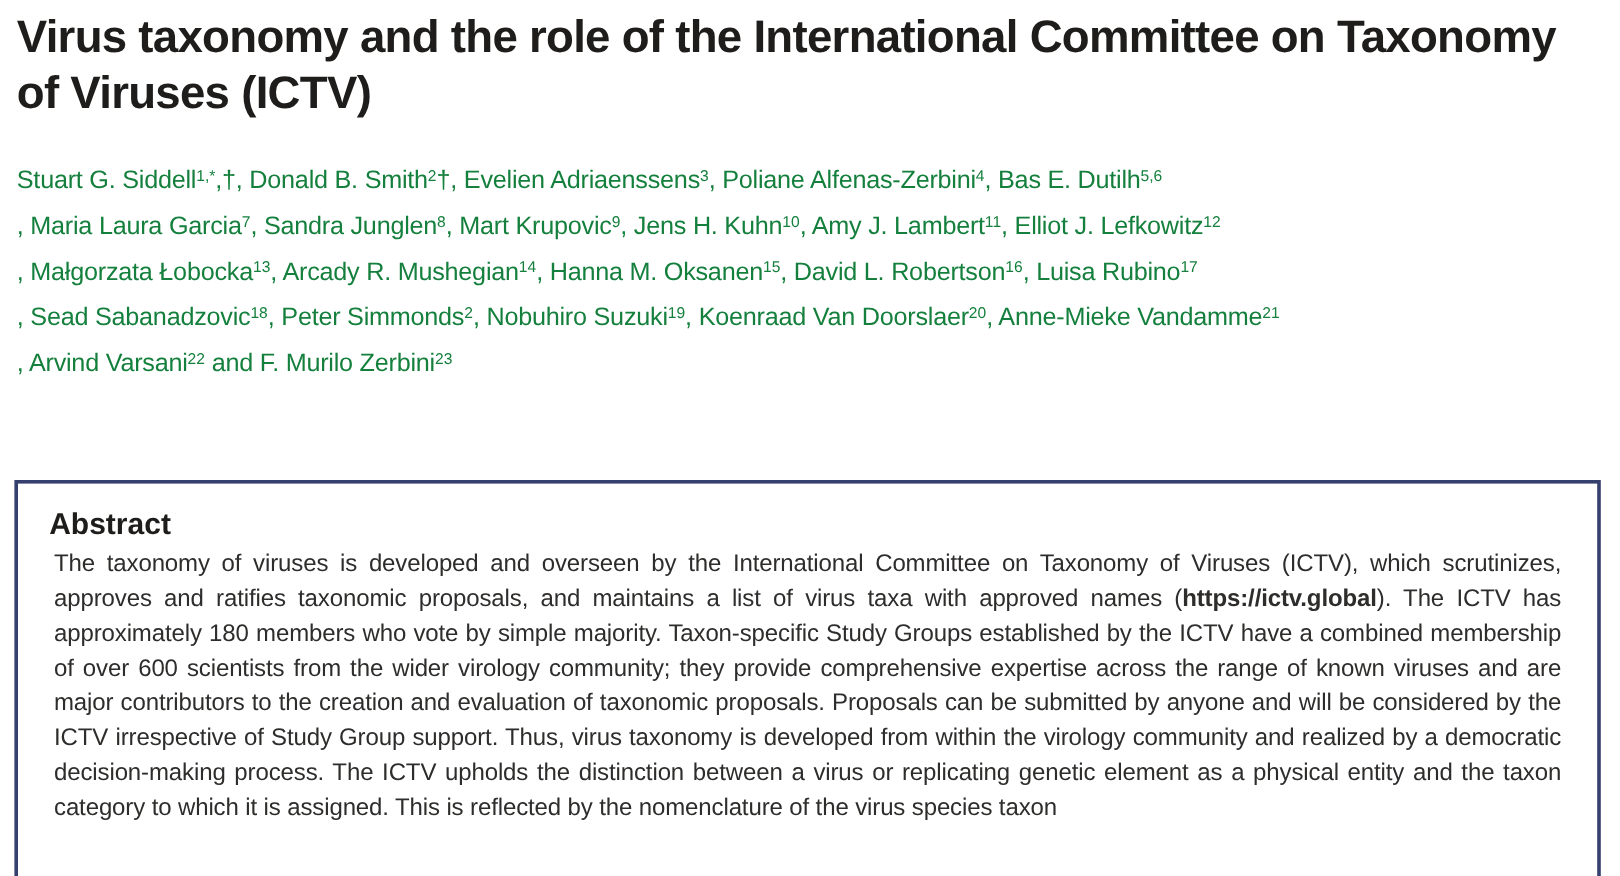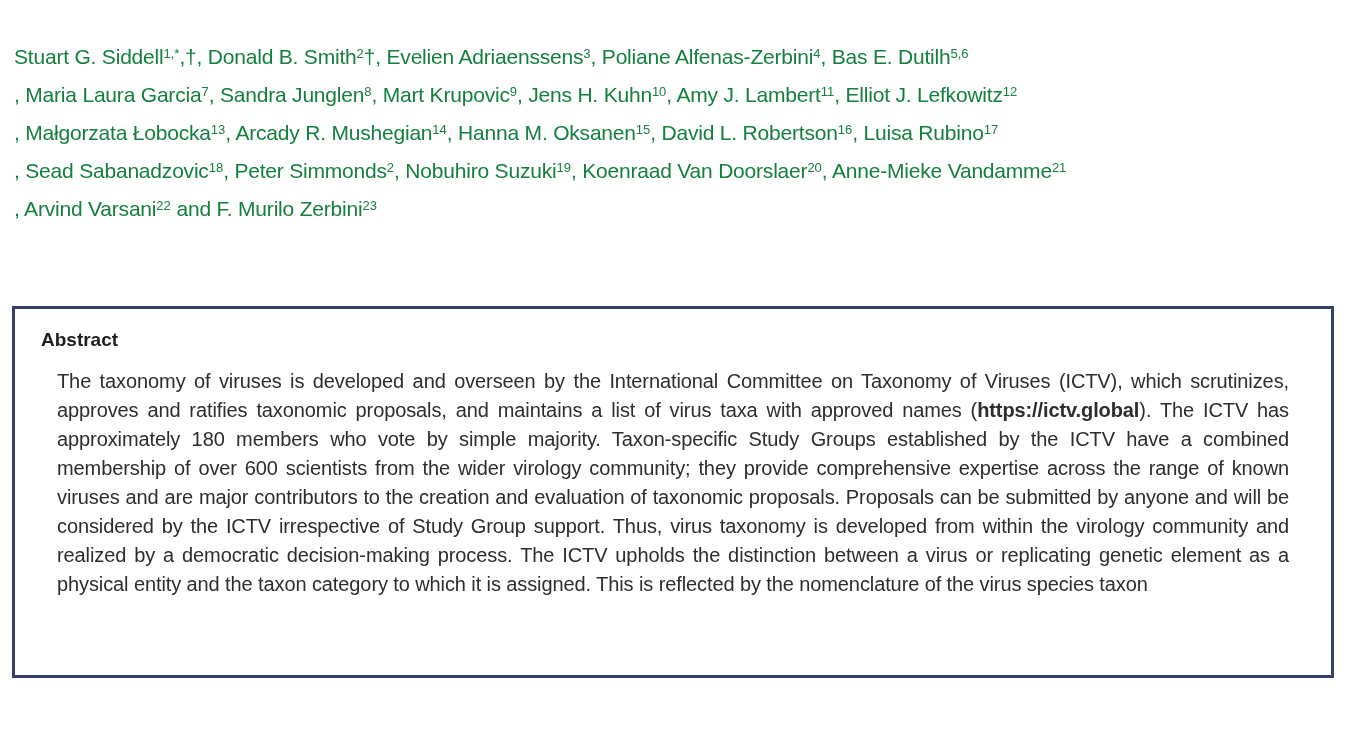--- a/index.html
+++ b/index.html
@@ -48,44 +48,45 @@
   .abstract-box {
     margin: 78px 0 0 -2px;
     width: 1322px;
     box-sizing: border-box;
     border: 3px solid #36406e;
     padding: 20px 26px 60px 26px;
     background: #ffffff;
   }
   .abstract-heading {
     margin: 0 0 0 0;
-    font-size: 19px;
+    font-size: 25px;
     font-weight: 700;
     font-stretch: condensed;
     color: #1e1d1b;
   }
   .abstract-text {
-    margin: 16px;
+    margin: 4px;
     font-size: 20px;
     line-height: 29px;
     text-align: justify;
     font-stretch: condensed;
     letter-spacing: -0.1px;
     color: #2e2d2c;
   }
   .abstract-text b {
     font-weight: 700;
     color: #2e2d2c;
   }
 </style>
 </head>
 <body>
 
 <main class="paper">
 
+  <h1 class="title">Virus taxonomy and the role of the International Committee on Taxonomy of Viruses (ICTV)</h1>
 
   <p class="authors">Stuart G. Siddell<sup>1,*</sup>,†, Donald B. Smith<sup>2</sup>†, Evelien Adriaenssens<sup>3</sup>, Poliane Alfenas-Zerbini<sup>4</sup>, Bas E. Dutilh<sup>5,6</sup><br>, Maria Laura Garcia<sup>7</sup>, Sandra Junglen<sup>8</sup>, Mart Krupovic<sup>9</sup>, Jens H. Kuhn<sup>10</sup>, Amy J. Lambert<sup>11</sup>, Elliot J. Lefkowitz<sup>12</sup><br>, Małgorzata Łobocka<sup>13</sup>, Arcady R. Mushegian<sup>14</sup>, Hanna M. Oksanen<sup>15</sup>, David L. Robertson<sup>16</sup>, Luisa Rubino<sup>17</sup><br>, Sead Sabanadzovic<sup>18</sup>, Peter Simmonds<sup>2</sup>, Nobuhiro Suzuki<sup>19</sup>, Koenraad Van Doorslaer<sup>20</sup>, Anne-Mieke Vandamme<sup>21</sup><br>, Arvind Varsani<sup>22</sup> and F. Murilo Zerbini<sup>23</sup></p>
 
   <section class="abstract-box" style="border-color: rgb(54, 64, 110);">
     <h2 class="abstract-heading">Abstract</h2>
     <p class="abstract-text">The taxonomy of viruses is developed and overseen by the International Committee on Taxonomy of Viruses (ICTV), which scrutinizes, approves and ratifies taxonomic proposals, and maintains a list of virus taxa with approved names (<b>https://ictv.global</b>). The ICTV has approximately 180 members who vote by simple majority. Taxon-specific Study Groups established by the ICTV have a combined membership of over 600 scientists from the wider virology community; they provide comprehensive expertise across the range of known viruses and are major contributors to the creation and evaluation of taxonomic proposals. Proposals can be submitted by anyone and will be considered by the ICTV irrespective of Study Group support. Thus, virus taxonomy is developed from within the virology community and realized by a democratic decision-making process. The ICTV upholds the distinction between a virus or replicating genetic element as a physical entity and the taxon category to which it is assigned. This is reflected by the nomenclature of the virus species taxon</p>
   </section>
 
 </main>
 

